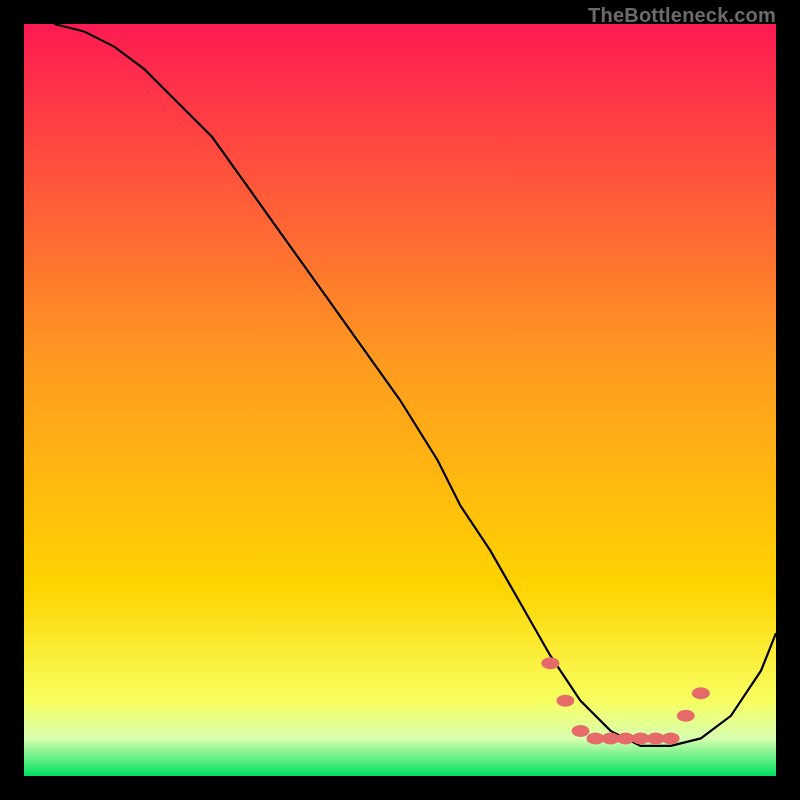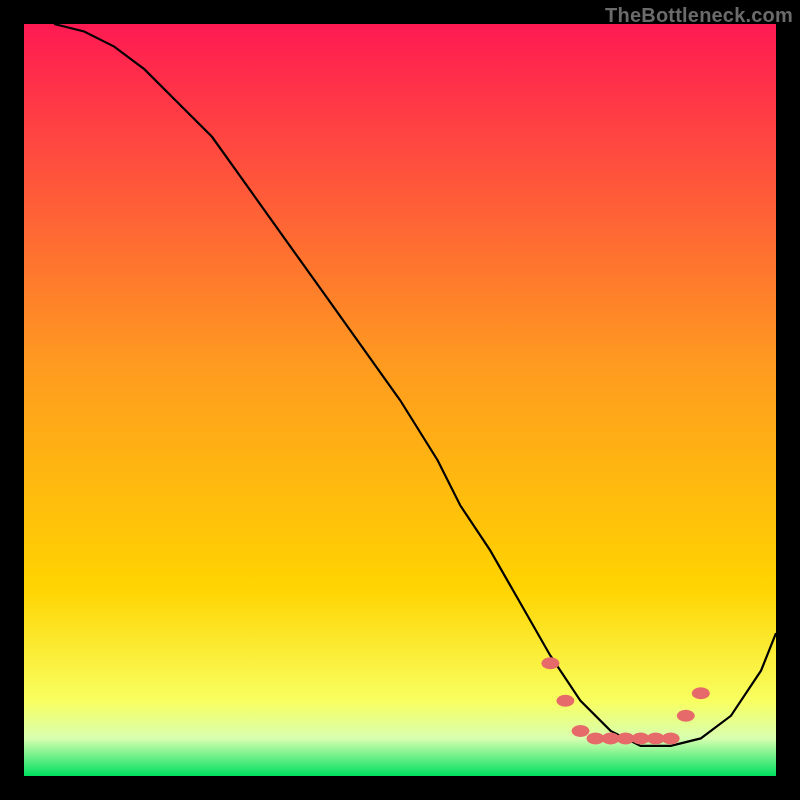--- a/index.html
+++ b/index.html
@@ -21,21 +21,21 @@
   .plot {
     position: absolute;
     left: 24px;
     top: 24px;
     width: 752px;
     height: 752px;
   }
   .watermark {
     position: absolute;
     top: 4px;
-    right: 7px;
+    right: 24px;
     font-family: Arial, Helvetica, sans-serif;
     font-size: 20px;
     font-weight: bold;
     color: #6b6b6b;
     letter-spacing: 0.2px;
     user-select: none;
   }
 </style>
 </head>
 <body>

